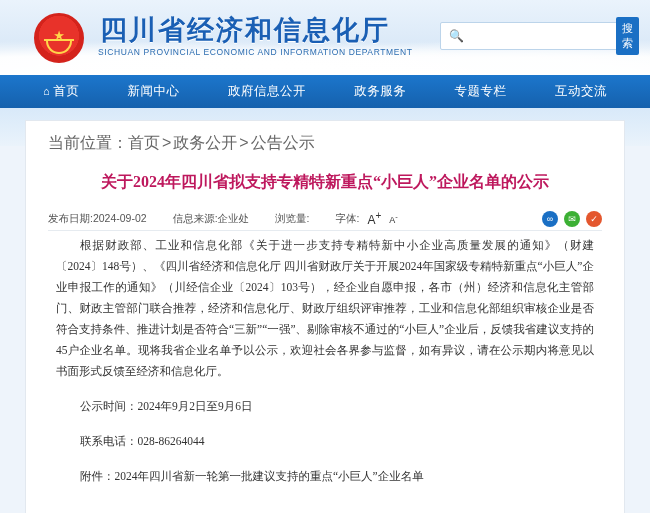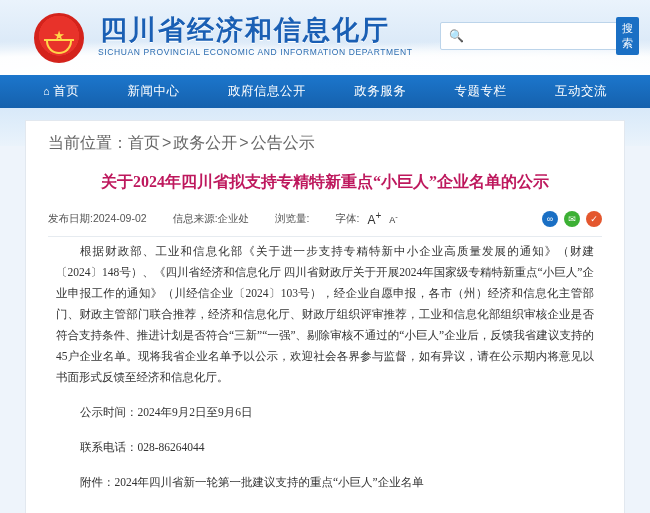--- a/index.html
+++ b/index.html
@@ -103,21 +103,21 @@
   }
   .crumb a { color:#666; text-decoration:none; }
   .crumb .sep { margin:0 2px; }
 
   .doc-title {
     margin:16px 44px 0 44px; text-align:center;
     font-family:"Liberation Serif","DejaVu Serif",serif;
     font-size:16px; font-weight:bold; color:#be185d; line-height:24px;
   }
   .meta {
-    margin:16px 22px 0 22px; padding-bottom:9px;
+    margin:16px 22px 0 22px; padding-bottom:3px;
     border-bottom:1px solid #e6ebf0;
     display:flex; align-items:center; font-size:10.5px; color:#555;
   }
   .meta .m { margin-right:26px; white-space:nowrap;}
   .meta .fs { display:flex; align-items:center; gap:8px; }
   .meta .fs .big { font-size:12px; color:#333; }
   .meta .fs .small { font-size:9px; color:#333; }
   .meta .spacer { flex:1; }
   .share-icons { display:flex; align-items:center; gap:6px; }
   .share-icons .si {

